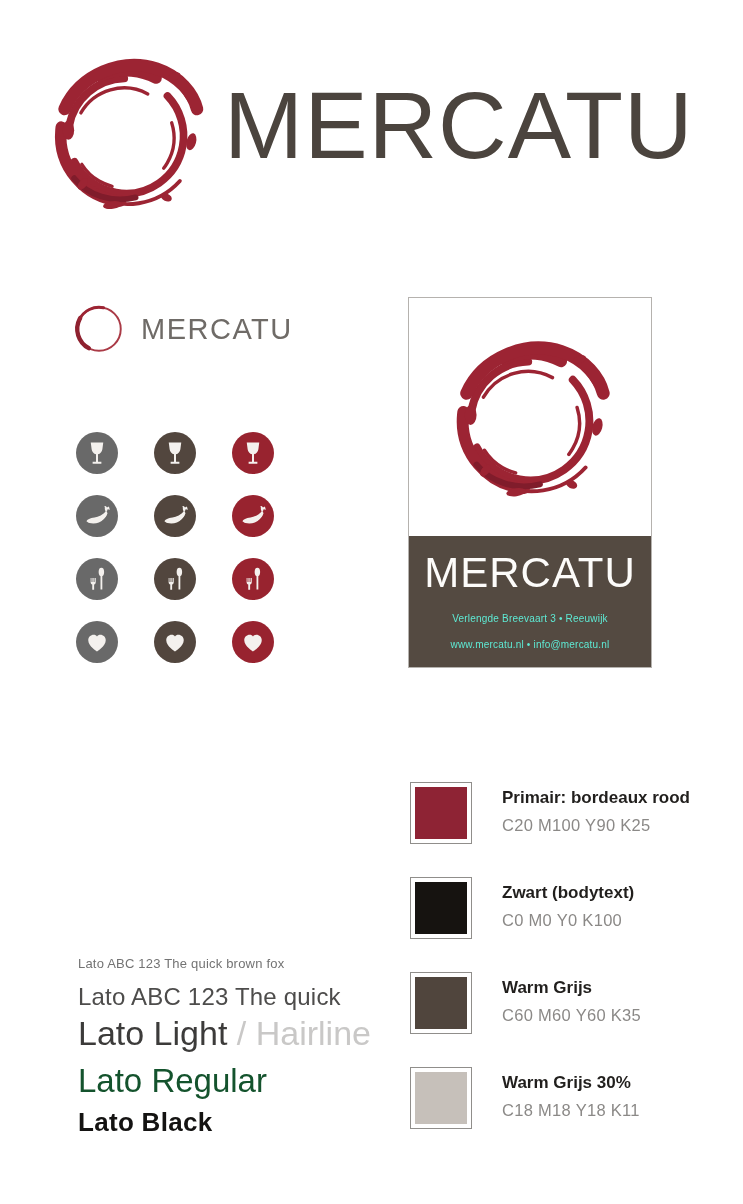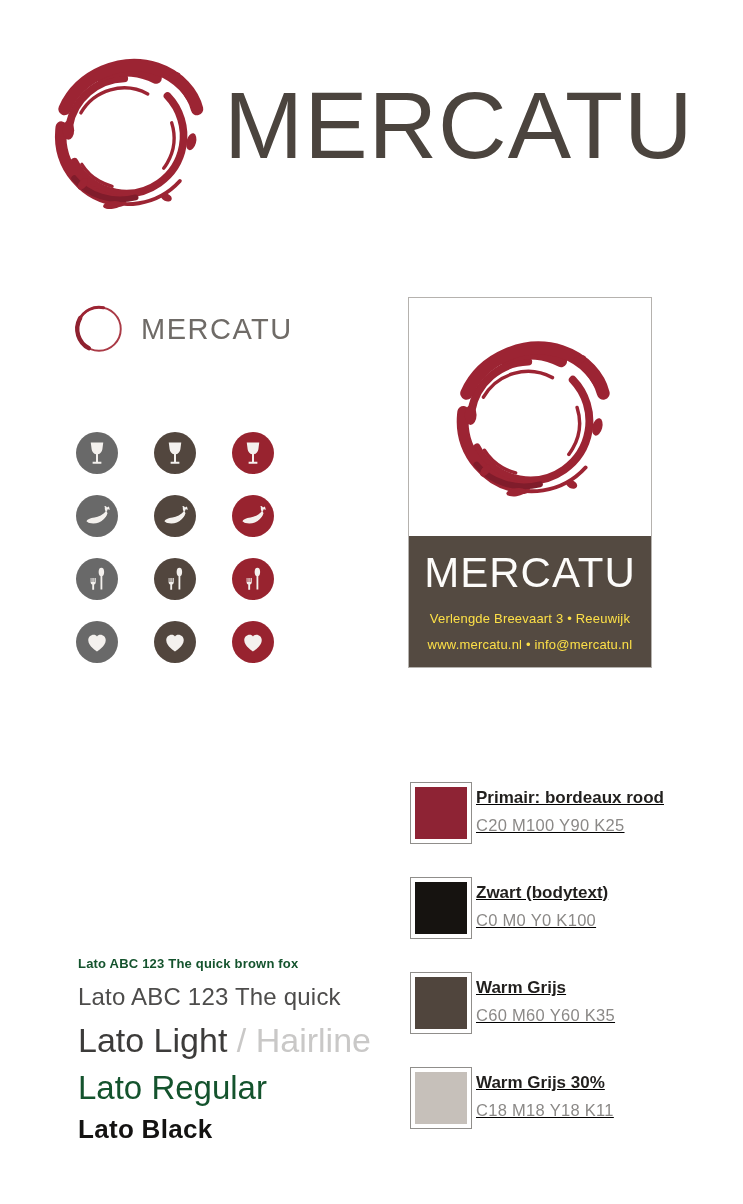--- a/index.html
+++ b/index.html
@@ -43,39 +43,39 @@
   .card-stain{display:block;margin:21px auto 0;width:198px;height:200px;color:#9c2433;}
   .card-band{
     position:absolute;left:0;bottom:0;width:100%;height:131px;
     box-sizing:border-box;padding-top:11px;text-align:center;
   }
   .card-wordmark{
     font-size:42px;font-weight:200;letter-spacing:1px;line-height:52px;
     color:#fdfcfa;white-space:nowrap;
   }
   .card-line{
-    font-size:13px;font-weight:400;line-height:26px;letter-spacing:0.2px;
-    color:#fde047;white-space:nowrap;text-align:center;
+    font-size:10px;font-weight:400;line-height:26px;letter-spacing:0.2px;
+    color:#5eead4;white-space:nowrap;text-align:center;
   }
   .card-line.first{margin-top:7px;}
   
   .swatches{position:absolute;left:410px;top:782px;display:flex;flex-direction:column;gap:33px;}
   .swatch-item{display:flex;align-items:flex-start;}
   .swatch-box{
     width:52px;height:52px;border:1px solid #908e8b;background:#ffffff;padding:4px;
   }
   .swatch-fill{width:100%;height:100%;}
-  .swatch-text{margin-left:4px;padding-top:6px;text-decoration:underline;}
+  .swatch-text{margin-left:30px;padding-top:6px;}
   .swatch-title{font-size:17px;font-weight:700;color:#211f1d;line-height:1.2;}
   .swatch-cmyk{font-size:16.5px;font-weight:300;color:#8b8987;margin-top:8px;letter-spacing:0.3px;}
   
   .type-samples{position:absolute;left:78px;top:956px;}
-  .type-xs{font-size:13px;font-weight:700;color:#14532d;letter-spacing:0.2px;}
+  .type-xs{font-size:13px;font-weight:400;color:#737373;letter-spacing:0.2px;}
   .type-sm{font-size:24px;font-weight:300;color:#4d4c4b;margin-top:12px;letter-spacing:0.2px;}
-  .type-light{font-size:34px;font-weight:300;color:#3c3b3a;margin-top:10px;}
+  .type-light{font-size:34px;font-weight:300;color:#3c3b3a;margin-top:3px;}
   .type-hairline{font-weight:200;color:#c9c8c7;}
   .type-regular{font-size:33px;font-weight:400;color:#14532d;margin-top:9px;}
   .type-black{font-size:26px;font-weight:900;color:#141312;margin-top:7px;letter-spacing:0.3px;}
   .defs{position:absolute;width:0;height:0;overflow:hidden;}
 </style>
 </head>
 <body>
 
 <svg class="defs" xmlns="http://www.w3.org/2000/svg" aria-hidden="true">
   <defs>

